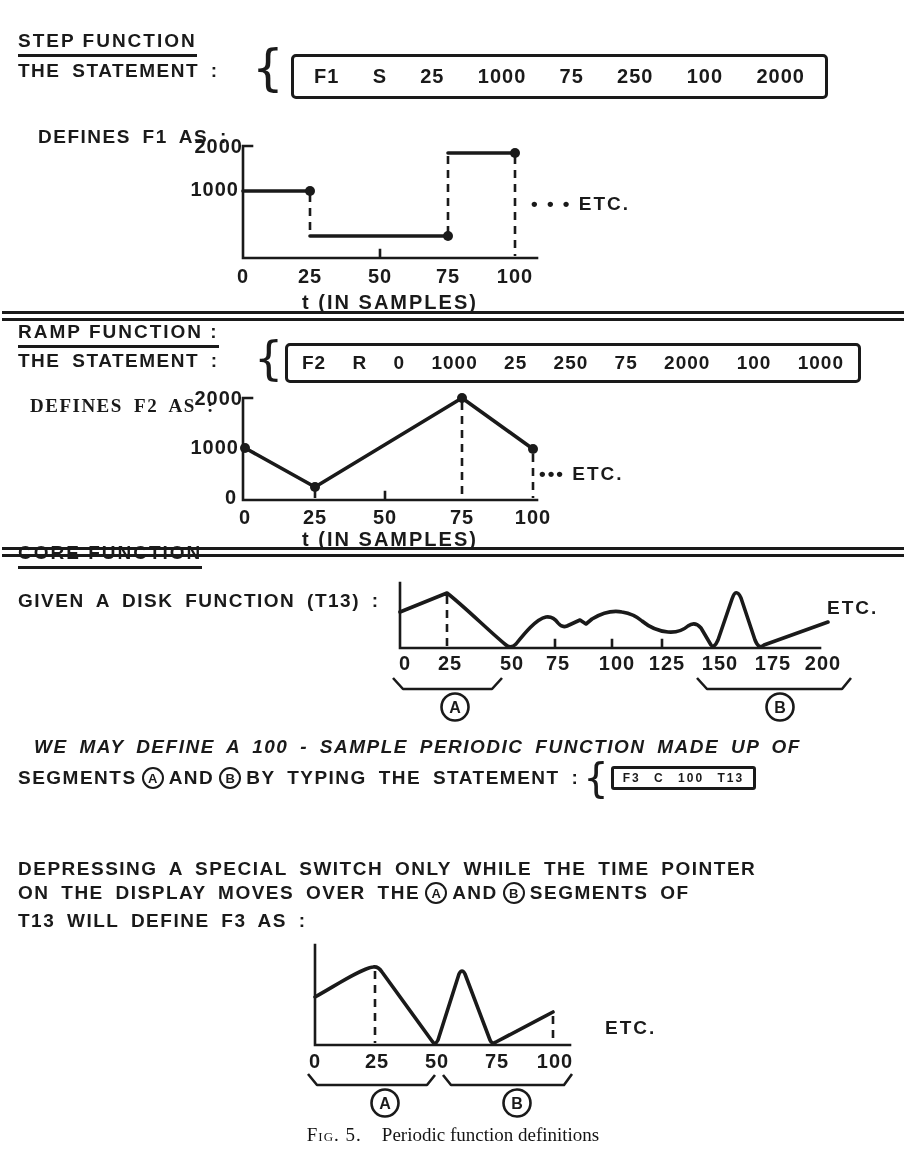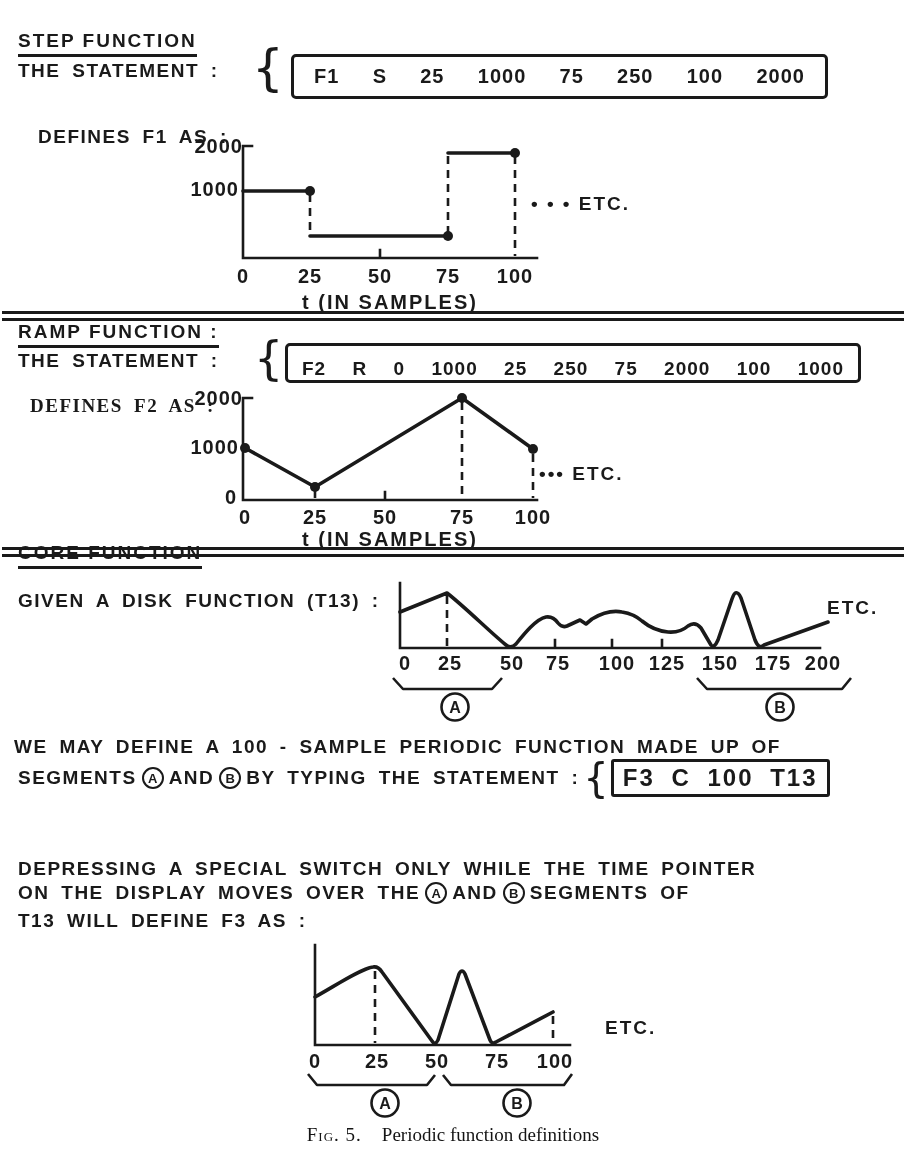--- a/index.html
+++ b/index.html
@@ -11,21 +11,21 @@
            border-bottom:3px solid #1a1a1a;padding-bottom:2px;}
   .brace{font-family:"DejaVu Sans",sans-serif;font-weight:normal;line-height:1;}
   .stmt-box{border:3.5px solid #1a1a1a;border-radius:5px;display:flex;align-items:center;
             justify-content:space-between;font-weight:bold;letter-spacing:1px;box-sizing:border-box;gap:16px;}
   .dbl-rule{position:absolute;left:2px;right:2px;height:4px;
             border-top:3px solid #1a1a1a;border-bottom:3px solid #1a1a1a;}
   .circ{display:inline-flex;width:22px;height:22px;border:2.5px solid #1a1a1a;border-radius:50%;
         align-items:center;justify-content:center;font-size:13px;font-weight:bold;
         letter-spacing:0;margin:0 5px;vertical-align:-5px;box-sizing:border-box;flex:0 0 auto;}
   .inline-row{display:flex;align-items:center;}
-  .mini-box{border:3.5px solid #1a1a1a;border-radius:3px;padding:2px 9px;font-size:24px;
+  .mini-box{border:3.5px solid #1a1a1a;border-radius:3px;padding:2px 9px;font-size:12px;
             font-weight:bold;letter-spacing:2px;word-spacing:8px;}
   svg{position:absolute;overflow:visible;}
   svg text{fill:#1a1a1a;font-family:"Liberation Sans",sans-serif;font-weight:bold;}
   .tk{font-size:20px;letter-spacing:1px;}
   .etc{font-size:19px;letter-spacing:2px;}
   .xlab{font-size:20px;letter-spacing:2px;}
   .seg{font-size:16px;}
   .ax{stroke:#1a1a1a;stroke-width:2.6;fill:none;stroke-linecap:square;}
   .curve{stroke:#1a1a1a;stroke-width:3.6;fill:none;stroke-linecap:round;stroke-linejoin:round;}
   .dash{stroke:#1a1a1a;stroke-width:2.6;fill:none;stroke-dasharray:8 6;}
@@ -72,21 +72,21 @@
     <text class="tk" x="320" y="150" text-anchor="middle">100</text>
     <text class="etc" x="336" y="77">• • • ETC.</text>
     <text class="xlab" x="195" y="176" text-anchor="middle">t (IN SAMPLES)</text>
   </svg>
 
   <div class="dbl-rule" style="top:311px;"></div>
 
   <div class="abs heading" style="left:18px;top:321px;">RAMP FUNCTION :</div>
   <div class="abs hand" style="left:18px;top:350px;">THE STATEMENT :</div>
   <div class="abs brace" style="left:254px;top:335px;font-size:46px;">{</div>
-  <div class="abs stmt-box" style="left:285px;top:343px;width:576px;height:40px;padding:0 14px;font-size:19px;align-items:flex-end;">
+  <div class="abs stmt-box" style="left:285px;top:343px;width:576px;height:40px;padding:0 14px;font-size:19px;">
     <span>F2</span>
     <span>R</span>
     <span>0</span>
     <span>1000</span>
     <span>25</span>
     <span>250</span>
     <span>75</span>
     <span>2000</span>
     <span>100</span>
     <span>1000</span>
@@ -133,21 +133,21 @@
     <text class="tk" x="433" y="108" text-anchor="middle">200</text>
     <path class="br" d="M3,116 L13,127 H102 L112,116"></path>
     <path class="br" d="M307,116 L317,127 H452 L461,116"></path>
     <circle class="circ-svg" cx="65" cy="145" r="13.5"></circle>
     <text class="seg" x="65" y="151" text-anchor="middle">A</text>
     <circle class="circ-svg" cx="390" cy="145" r="13.5"></circle>
     <text class="seg" x="390" y="151" text-anchor="middle">B</text>
     <text class="etc" x="437" y="52">ETC.</text>
   </svg>
 
-  <div class="abs hand" style="left:14px;top:736px;">WE MAY DEFINE A 100 - SAMPLE PERIODIC FUNCTION MADE UP OF</div>
+  <div class="abs hand" style="left:34px;top:736px;font-style:italic;">WE MAY DEFINE A 100 - SAMPLE PERIODIC FUNCTION MADE UP OF</div>
   <div class="abs inline-row" style="left:18px;top:758px;text-align:center;">
     <span class="hand">SEGMENTS</span>
     <span class="circ">A</span>
     <span class="hand">AND</span>
     <span class="circ">B</span>
     <span class="hand">BY TYPING THE STATEMENT :</span>
     <span class="brace" style="font-size:40px;margin:0 2px 0 4px;">{</span>
     <span class="mini-box">F3 C 100 T13</span>
   </div>
 

